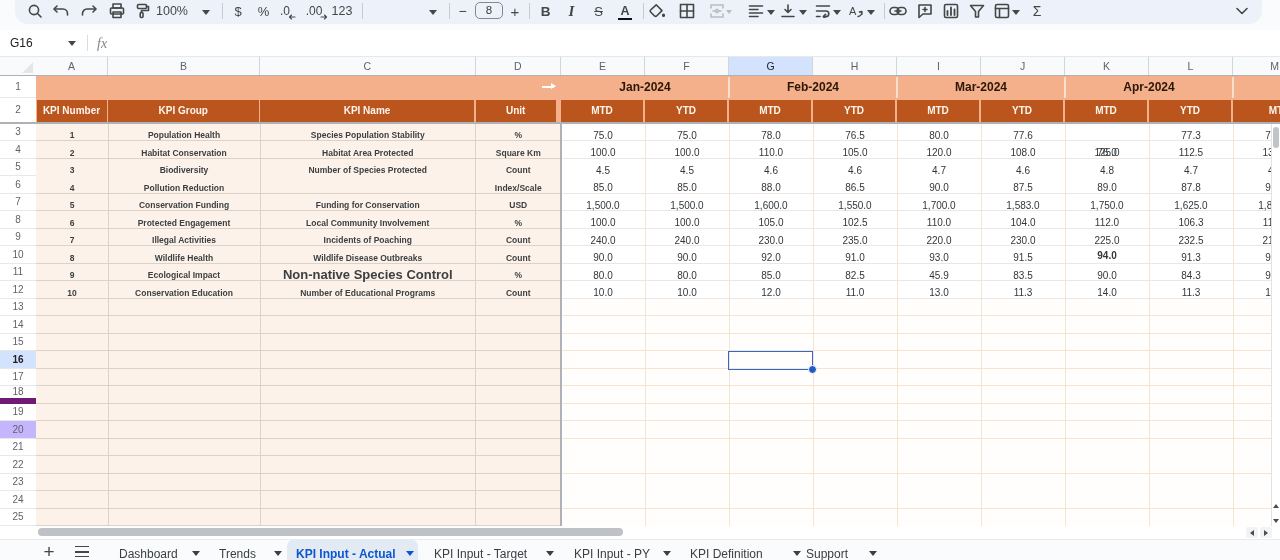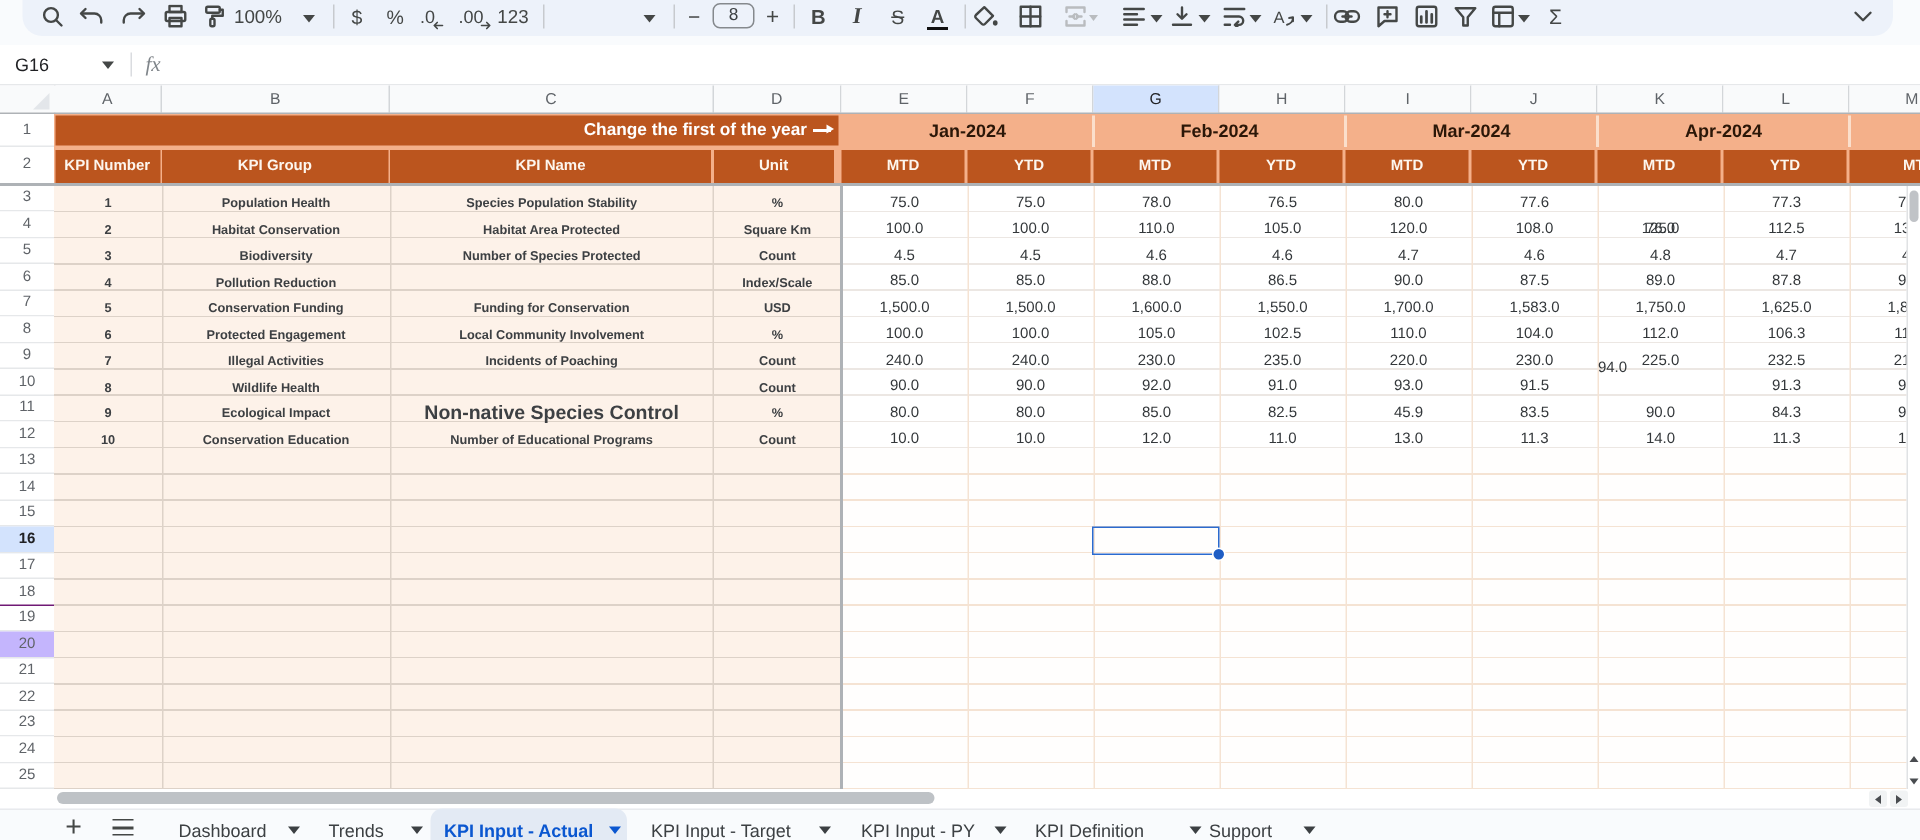--- a/index.html
+++ b/index.html
@@ -226,31 +226,30 @@
 <div class="ab flex" style="left:0;top:211.0px;width:36px;height:17.5px;background:#fff;font-size:10px;font-weight:400;color:#5f6368;border-bottom:1px solid #e6e8ea">8</div>
 <div class="ab flex" style="left:0;top:228.5px;width:36px;height:17.5px;background:#fff;font-size:10px;font-weight:400;color:#5f6368;border-bottom:1px solid #e6e8ea">9</div>
 <div class="ab flex" style="left:0;top:246.0px;width:36px;height:17.5px;background:#fff;font-size:10px;font-weight:400;color:#5f6368;border-bottom:1px solid #e6e8ea">10</div>
 <div class="ab flex" style="left:0;top:263.5px;width:36px;height:17.5px;background:#fff;font-size:10px;font-weight:400;color:#5f6368;border-bottom:1px solid #e6e8ea">11</div>
 <div class="ab flex" style="left:0;top:281.0px;width:36px;height:17.5px;background:#fff;font-size:10px;font-weight:400;color:#5f6368;border-bottom:1px solid #e6e8ea">12</div>
 <div class="ab flex" style="left:0;top:298.5px;width:36px;height:17.5px;background:#fff;font-size:10px;font-weight:400;color:#5f6368;border-bottom:1px solid #e6e8ea">13</div>
 <div class="ab flex" style="left:0;top:316.0px;width:36px;height:17.5px;background:#fff;font-size:10px;font-weight:400;color:#5f6368;border-bottom:1px solid #e6e8ea">14</div>
 <div class="ab flex" style="left:0;top:333.5px;width:36px;height:17.5px;background:#fff;font-size:10px;font-weight:400;color:#5f6368;border-bottom:1px solid #e6e8ea">15</div>
 <div class="ab flex" style="left:0;top:351.0px;width:36px;height:17.5px;background:#d3e3fd;font-size:10px;font-weight:700;color:#202124;border-bottom:1px solid #e6e8ea">16</div>
 <div class="ab flex" style="left:0;top:368.5px;width:36px;height:17.5px;background:#fff;font-size:10px;font-weight:400;color:#5f6368;border-bottom:1px solid #e6e8ea">17</div>
-<div class="ab flex" style="left:0;top:386.0px;width:36px;height:17.5px;background:#fff;font-size:10px;font-weight:400;color:#5f6368;border-bottom:1px solid #701a75">18</div>
+<div class="ab flex" style="left:0;top:386.0px;width:36px;height:17.5px;background:#fff;font-size:10px;font-weight:400;color:#5f6368;border-bottom:6px solid #701a75">18</div>
 <div class="ab flex" style="left:0;top:403.5px;width:36px;height:17.5px;background:#fff;font-size:10px;font-weight:400;color:#5f6368;border-bottom:1px solid #e6e8ea">19</div>
 <div class="ab flex" style="left:0;top:421.0px;width:36px;height:17.5px;background:#c4b5fd;font-size:10px;font-weight:400;color:#5f6368;border-bottom:1px solid #e6e8ea">20</div>
 <div class="ab flex" style="left:0;top:438.5px;width:36px;height:17.5px;background:#fff;font-size:10px;font-weight:400;color:#5f6368;border-bottom:1px solid #e6e8ea">21</div>
 <div class="ab flex" style="left:0;top:456.0px;width:36px;height:17.5px;background:#fff;font-size:10px;font-weight:400;color:#5f6368;border-bottom:1px solid #e6e8ea">22</div>
 <div class="ab flex" style="left:0;top:473.5px;width:36px;height:17.5px;background:#fff;font-size:10px;font-weight:400;color:#5f6368;border-bottom:1px solid #e6e8ea">23</div>
 <div class="ab flex" style="left:0;top:491.0px;width:36px;height:17.5px;background:#fff;font-size:10px;font-weight:400;color:#5f6368;border-bottom:1px solid #e6e8ea">24</div>
 <div class="ab flex" style="left:0;top:508.5px;width:36px;height:17.5px;background:#fff;font-size:10px;font-weight:400;color:#5f6368;border-bottom:1px solid #e6e8ea">25</div>
 <div class="ab" style="left:35.5px;top:75.5px;width:1px;height:450.5px;background:#c6c9cc"></div>
 <div class="ab" style="left:36px;top:75.5px;width:1244px;height:46px;background:#f4b08a"></div>
-<div class="ab" style="left:36.5px;top:76.5px;width:522.5px;height:20px;background:#bb551e;color:#fff;font-weight:700;font-size:11.5px;line-height:20px;text-align:right;padding-right:21px">Change the first of the year</div>
 <div class="ab" style="left:542px;top:86px;width:12px;height:1.8px;background:#fff"></div>
 <div class="ab" style="left:551px;top:83.2px;width:0;height:0;border-top:3.8px solid transparent;border-bottom:3.8px solid transparent;border-left:5.5px solid #fff"></div>
 <div class="ab flex" style="left:585px;top:76.5px;width:120px;height:21px;color:#2b1708;font-weight:700;font-size:12px">Jan-2024</div>
 <div class="ab flex" style="left:753px;top:76.5px;width:120px;height:21px;color:#2b1708;font-weight:700;font-size:12px">Feb-2024</div>
 <div class="ab flex" style="left:921px;top:76.5px;width:120px;height:21px;color:#2b1708;font-weight:700;font-size:12px">Mar-2024</div>
 <div class="ab flex" style="left:1089px;top:76.5px;width:120px;height:21px;color:#2b1708;font-weight:700;font-size:12px">Apr-2024</div>
 <div class="ab" style="left:728px;top:76.5px;width:2px;height:21px;background:#fbdfcc"></div>
 <div class="ab" style="left:896px;top:76.5px;width:2px;height:21px;background:#fbdfcc"></div>
 <div class="ab" style="left:1064px;top:76.5px;width:2px;height:21px;background:#fbdfcc"></div>
 <div class="ab" style="left:1232px;top:76.5px;width:2px;height:21px;background:#fbdfcc"></div>
@@ -368,28 +367,29 @@
 <div class="ab flex" style="left:645px;top:228.5px;width:84px;height:17.5px;align-items:flex-end;padding-bottom:0.5px;font-size:10px;font-weight:400;color:#33373a;line-height:10px">240.0</div>
 <div class="ab flex" style="left:729px;top:228.5px;width:84px;height:17.5px;align-items:flex-end;padding-bottom:0.5px;font-size:10px;font-weight:400;color:#33373a;line-height:10px">230.0</div>
 <div class="ab flex" style="left:813px;top:228.5px;width:84px;height:17.5px;align-items:flex-end;padding-bottom:0.5px;font-size:10px;font-weight:400;color:#33373a;line-height:10px">235.0</div>
 <div class="ab flex" style="left:897px;top:228.5px;width:84px;height:17.5px;align-items:flex-end;padding-bottom:0.5px;font-size:10px;font-weight:400;color:#33373a;line-height:10px">220.0</div>
 <div class="ab flex" style="left:981px;top:228.5px;width:84px;height:17.5px;align-items:flex-end;padding-bottom:0.5px;font-size:10px;font-weight:400;color:#33373a;line-height:10px">230.0</div>
 <div class="ab flex" style="left:1065px;top:228.5px;width:84px;height:17.5px;align-items:flex-end;padding-bottom:0.5px;font-size:10px;font-weight:400;color:#33373a;line-height:10px">225.0</div>
 <div class="ab flex" style="left:1149px;top:228.5px;width:84px;height:17.5px;align-items:flex-end;padding-bottom:0.5px;font-size:10px;font-weight:400;color:#33373a;line-height:10px">232.5</div>
 <div class="ab flex" style="left:1233px;top:228.5px;width:84px;height:17.5px;align-items:flex-end;padding-bottom:0.5px;font-size:10px;font-weight:400;color:#33373a;line-height:10px">215.0</div>
 <div class="ab flex" style="left:36px;top:246.0px;width:72px;height:17.5px;align-items:flex-end;padding-bottom:1.5px;font-size:8.5px;font-weight:700;color:#3d4043;line-height:8.5px">8</div>
 <div class="ab flex" style="left:108px;top:246.0px;width:152px;height:17.5px;align-items:flex-end;padding-bottom:1.5px;font-size:8.5px;font-weight:700;color:#3d4043;line-height:8.5px">Wildlife Health</div>
+<div class="ab flex" style="left:260px;top:246.0px;width:215.5px;height:17.5px;align-items:flex-end;padding-bottom:1.5px;font-size:8.5px;font-weight:700;color:#3d4043;line-height:8.5px">Wildlife Disease Outbreaks</div>
 <div class="ab flex" style="left:475.5px;top:246.0px;width:85.5px;height:17.5px;align-items:flex-end;padding-bottom:1.5px;font-size:8.5px;font-weight:700;color:#3d4043;line-height:8.5px">Count</div>
 <div class="ab flex" style="left:561px;top:246.0px;width:84px;height:17.5px;align-items:flex-end;padding-bottom:0.5px;font-size:10px;font-weight:400;color:#33373a;line-height:10px">90.0</div>
 <div class="ab flex" style="left:645px;top:246.0px;width:84px;height:17.5px;align-items:flex-end;padding-bottom:0.5px;font-size:10px;font-weight:400;color:#33373a;line-height:10px">90.0</div>
 <div class="ab flex" style="left:729px;top:246.0px;width:84px;height:17.5px;align-items:flex-end;padding-bottom:0.5px;font-size:10px;font-weight:400;color:#33373a;line-height:10px">92.0</div>
 <div class="ab flex" style="left:813px;top:246.0px;width:84px;height:17.5px;align-items:flex-end;padding-bottom:0.5px;font-size:10px;font-weight:400;color:#33373a;line-height:10px">91.0</div>
 <div class="ab flex" style="left:897px;top:246.0px;width:84px;height:17.5px;align-items:flex-end;padding-bottom:0.5px;font-size:10px;font-weight:400;color:#33373a;line-height:10px">93.0</div>
 <div class="ab flex" style="left:981px;top:246.0px;width:84px;height:17.5px;align-items:flex-end;padding-bottom:0.5px;font-size:10px;font-weight:400;color:#33373a;line-height:10px">91.5</div>
-<div class="ab flex" style="left:1033px;top:246.0px;width:84px;height:17.5px;align-items:flex-end;padding-bottom:13px;font-size:10px;font-weight:400;color:#33373a;line-height:10px">94.0</div>
+<div class="ab flex" style="left:1065px;top:246.0px;width:84px;height:17.5px;align-items:flex-end;padding-bottom:3px;font-size:10px;font-weight:700;color:#33373a;line-height:10px">94.0</div>
 <div class="ab flex" style="left:1149px;top:246.0px;width:84px;height:17.5px;align-items:flex-end;padding-bottom:0.5px;font-size:10px;font-weight:400;color:#33373a;line-height:10px">91.3</div>
 <div class="ab flex" style="left:1233px;top:246.0px;width:84px;height:17.5px;align-items:flex-end;padding-bottom:0.5px;font-size:10px;font-weight:400;color:#33373a;line-height:10px">95.0</div>
 <div class="ab flex" style="left:36px;top:263.5px;width:72px;height:17.5px;align-items:flex-end;padding-bottom:1.5px;font-size:8.5px;font-weight:700;color:#3d4043;line-height:8.5px">9</div>
 <div class="ab flex" style="left:108px;top:263.5px;width:152px;height:17.5px;align-items:flex-end;padding-bottom:1.5px;font-size:8.5px;font-weight:700;color:#3d4043;line-height:8.5px">Ecological Impact</div>
 <div class="ab flex" style="left:260px;top:263.5px;width:215.5px;height:17.5px;align-items:flex-end;padding-bottom:1.5px;font-size:13px;font-weight:700;color:#3d4043;line-height:8.5px">Non-native Species Control</div>
 <div class="ab flex" style="left:475.5px;top:263.5px;width:85.5px;height:17.5px;align-items:flex-end;padding-bottom:1.5px;font-size:8.5px;font-weight:700;color:#3d4043;line-height:8.5px">%</div>
 <div class="ab flex" style="left:561px;top:263.5px;width:84px;height:17.5px;align-items:flex-end;padding-bottom:0.5px;font-size:10px;font-weight:400;color:#33373a;line-height:10px">80.0</div>
 <div class="ab flex" style="left:645px;top:263.5px;width:84px;height:17.5px;align-items:flex-end;padding-bottom:0.5px;font-size:10px;font-weight:400;color:#33373a;line-height:10px">80.0</div>
 <div class="ab flex" style="left:729px;top:263.5px;width:84px;height:17.5px;align-items:flex-end;padding-bottom:0.5px;font-size:10px;font-weight:400;color:#33373a;line-height:10px">85.0</div>
 <div class="ab flex" style="left:813px;top:263.5px;width:84px;height:17.5px;align-items:flex-end;padding-bottom:0.5px;font-size:10px;font-weight:400;color:#33373a;line-height:10px">82.5</div>

